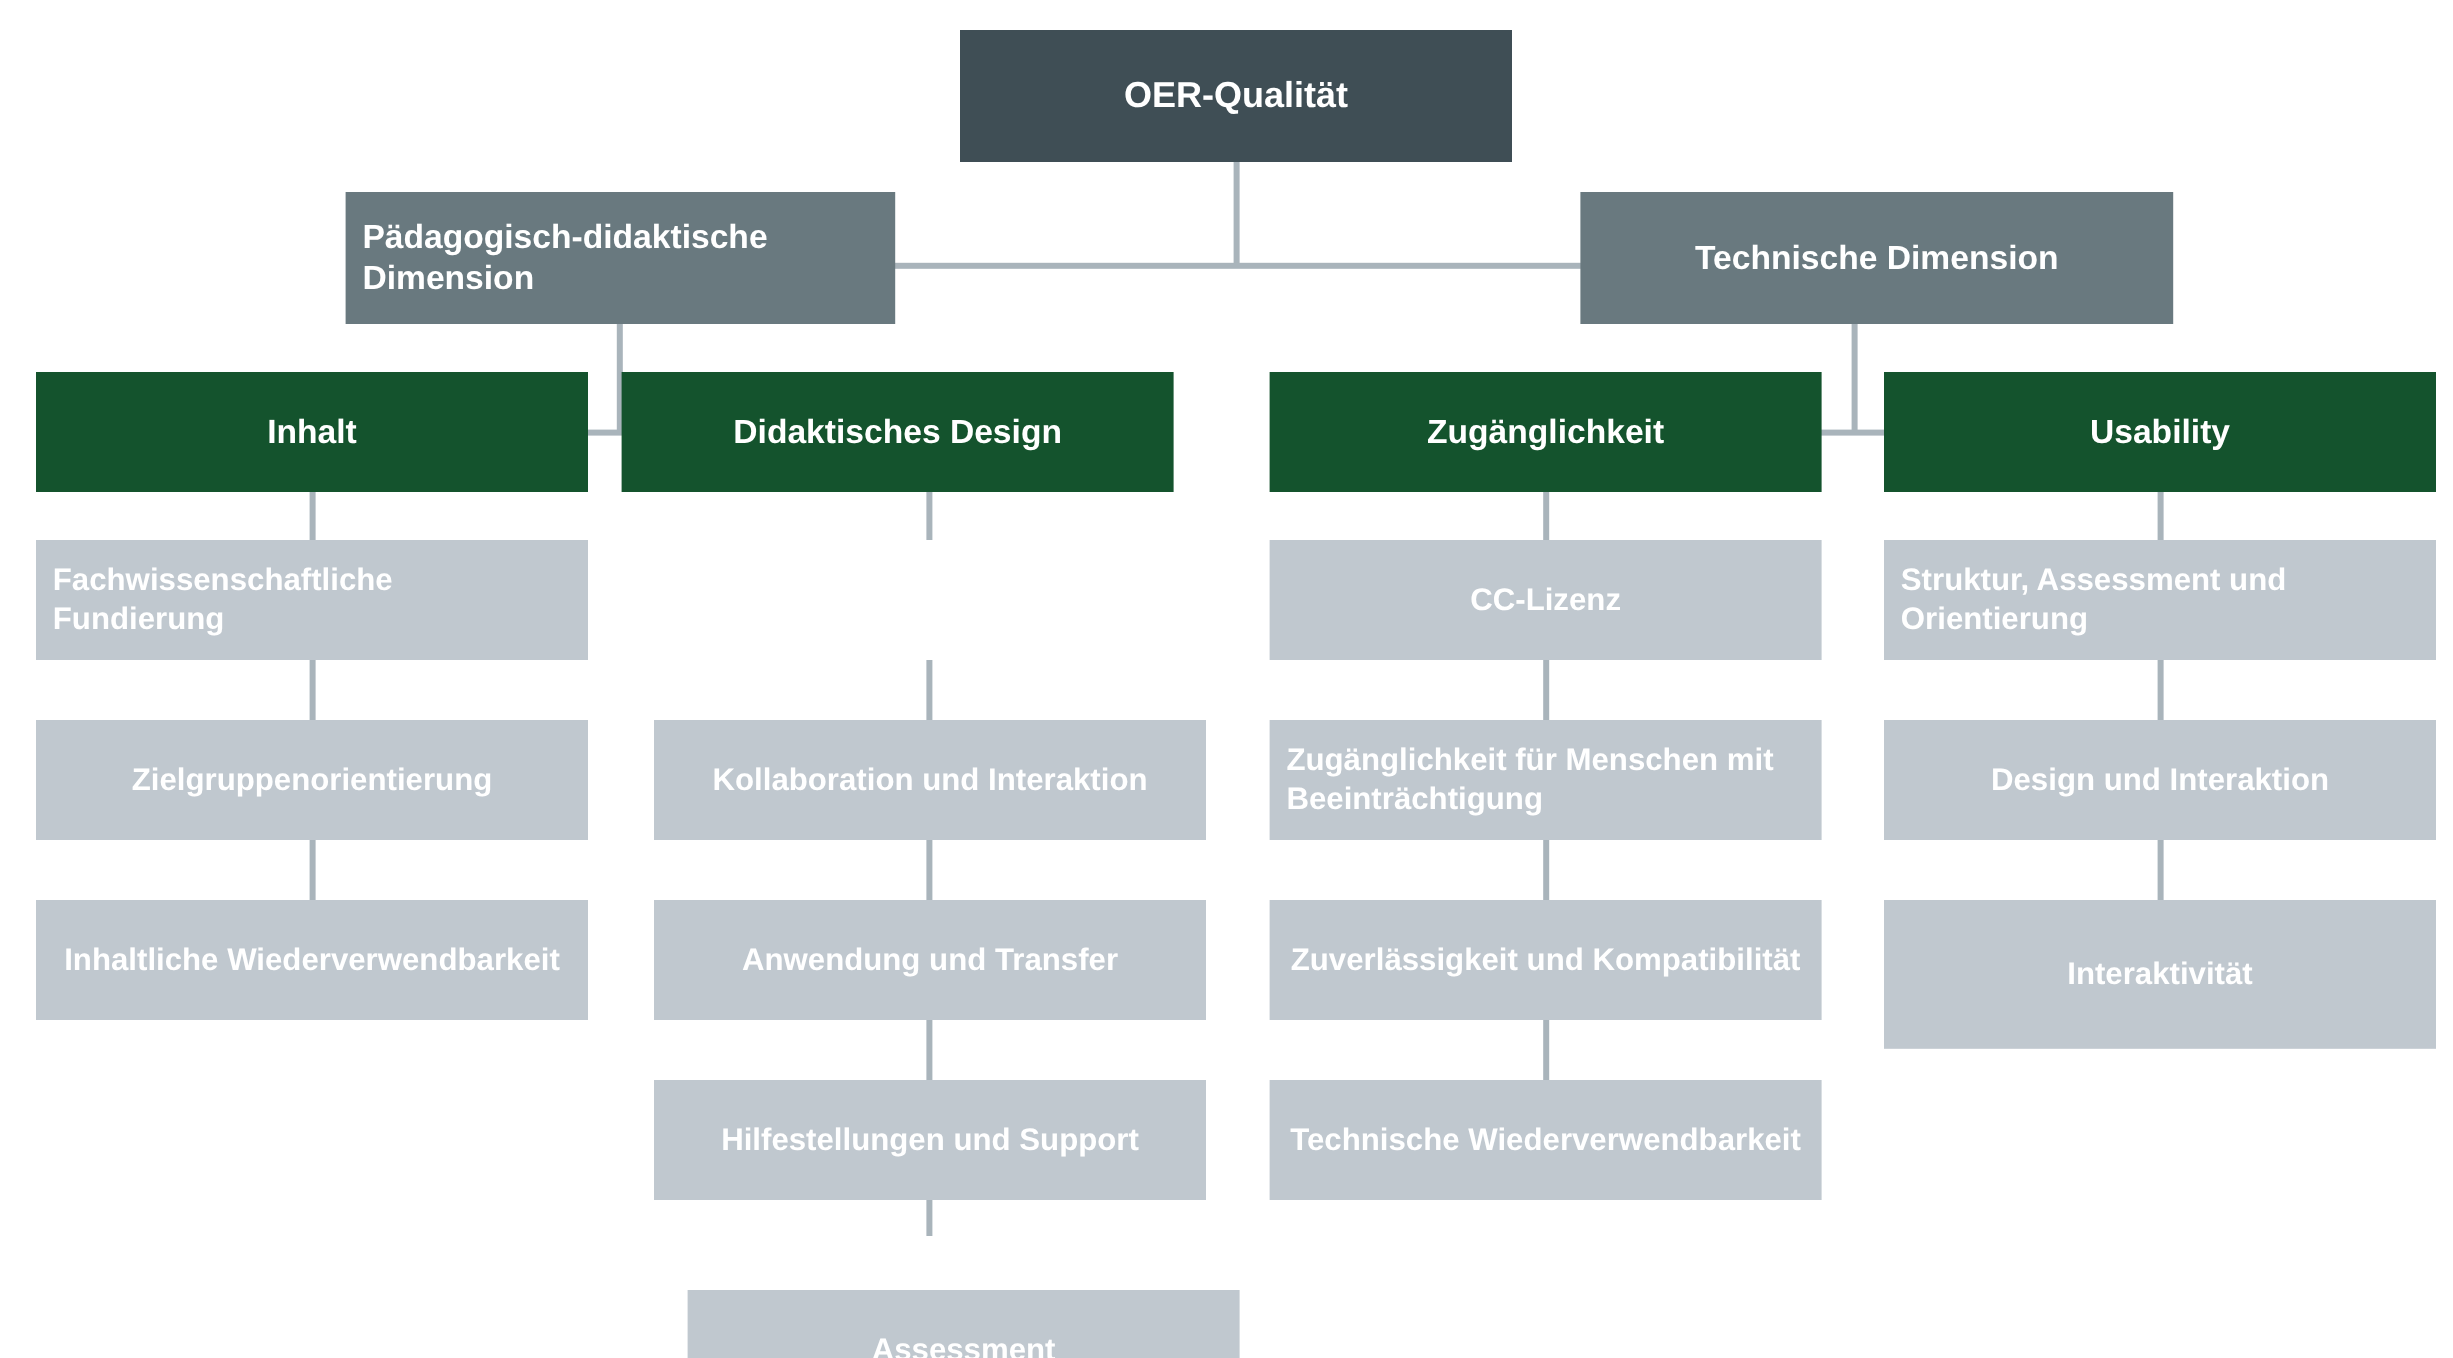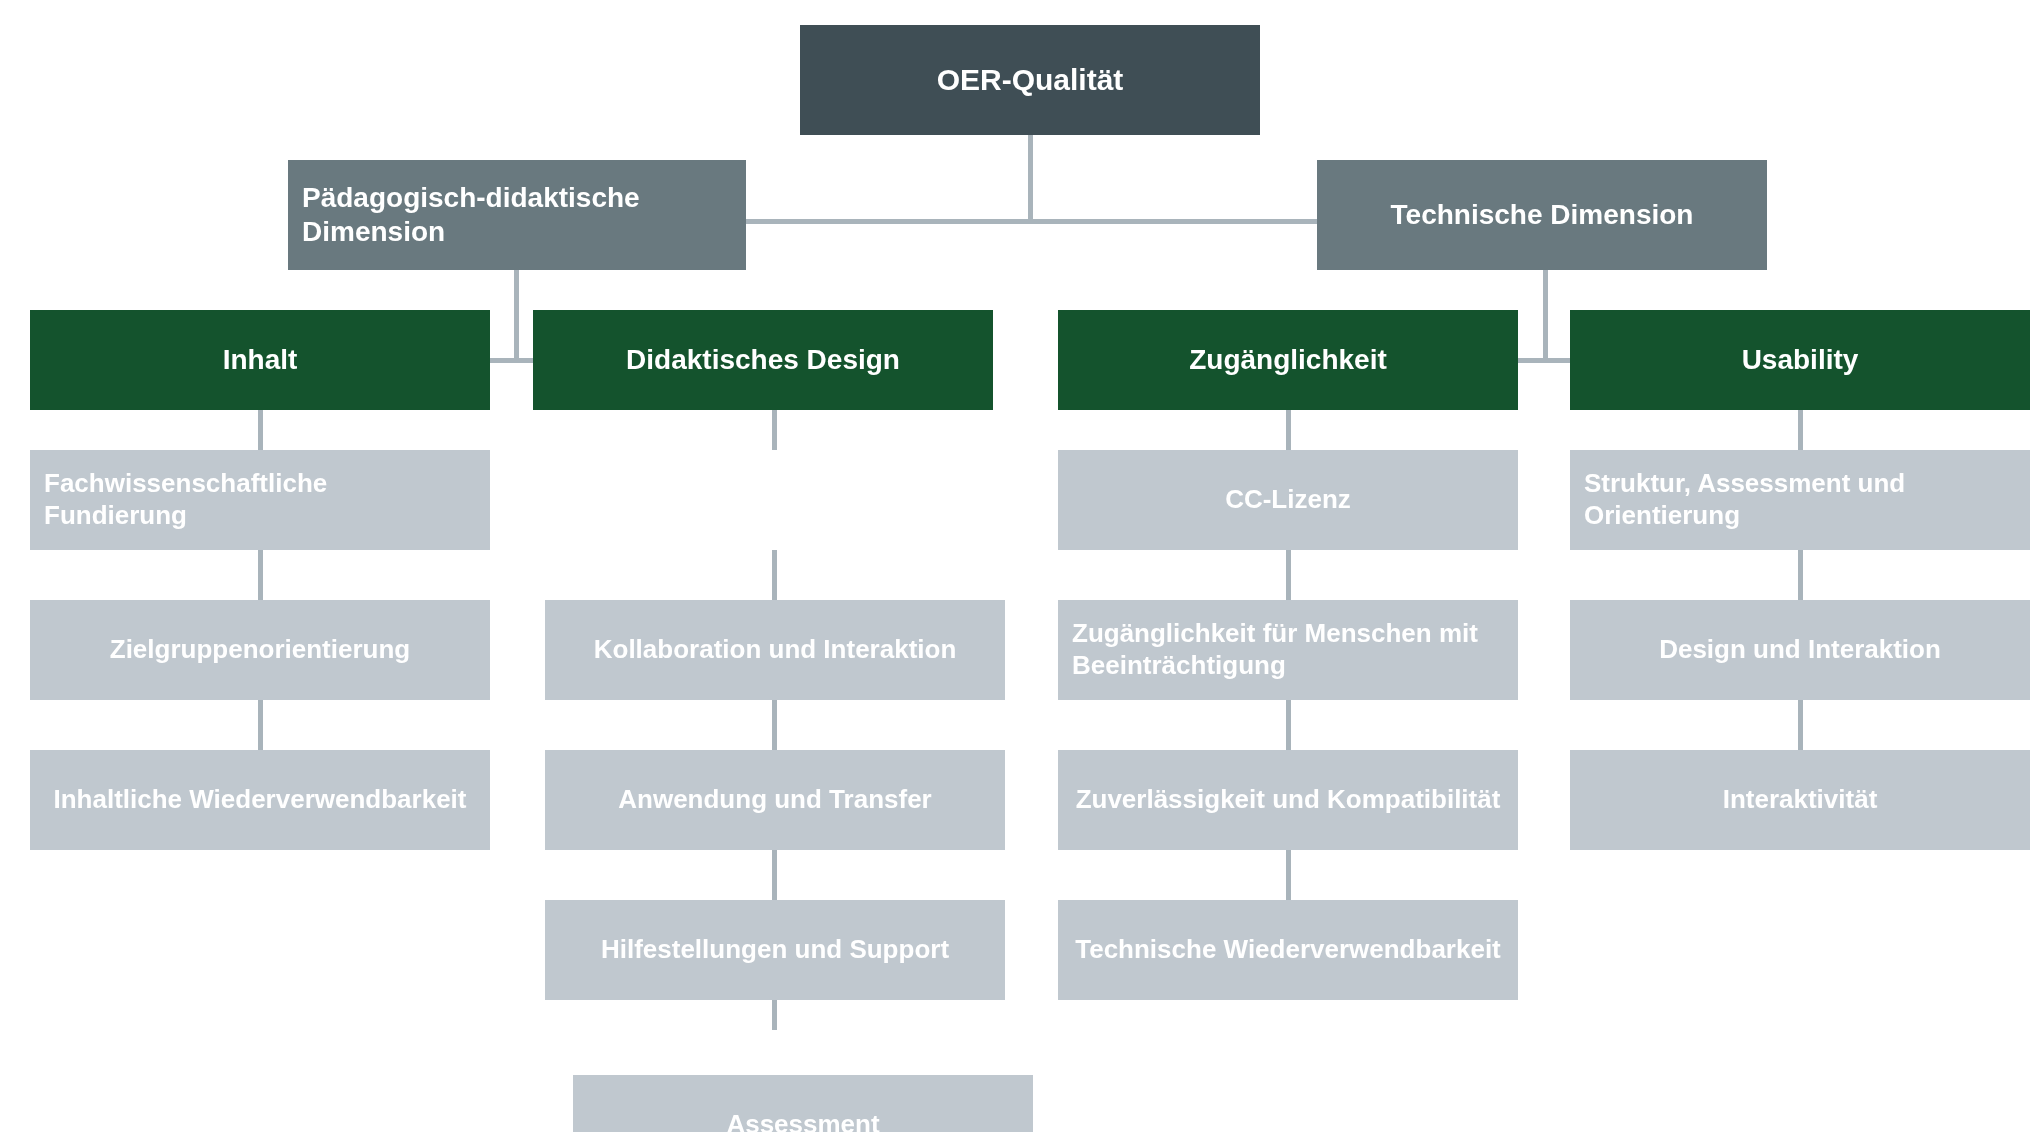--- a/index.html
+++ b/index.html
@@ -70,38 +70,38 @@
   <div class="conn conn-v" style="left:1286px; top:700px; width:5px; height:50px;"></div>
   <div class="conn conn-v" style="left:1286px; top:850px; width:5px; height:50px;"></div>
 
   <div class="conn conn-v" style="left:1798px; top:410px; width:5px; height:40px;"></div>
   <div class="conn conn-v" style="left:1798px; top:550px; width:5px; height:50px;"></div>
   <div class="conn conn-v" style="left:1798px; top:700px; width:5px; height:50px;"></div>
 
   <div class="node lvl-root" style="left:800px; top:25px; width:460px; height:110px;">OER-Qualität</div>
 
   <div class="node lvl-dim" style="left:288px; top:160px; width:458px; height:110px;">Pädagogisch-didaktische Dimension</div>
-  <div class="node lvl-dim" style="left:1317px; top:160px; width:450px; height:110px;">Technische Dimension</div>
+  <div class="node lvl-dim" style="left:1317px; top:160px; width:494px; height:110px;">Technische Dimension</div>
 
   <div class="node lvl-cat" style="left:30px; top:310px; width:460px; height:100px;">Inhalt</div>
-  <div class="node lvl-cat" style="left:533px; top:310px; width:460px; height:100px;">Didaktisches Design</div>
+  <div class="node lvl-cat" style="left:518px; top:310px; width:460px; height:100px;">Didaktisches Design</div>
   <div class="node lvl-cat" style="left:1058px; top:310px; width:460px; height:100px;">Zugänglichkeit</div>
   <div class="node lvl-cat" style="left:1570px; top:310px; width:460px; height:100px;">Usability</div>
 
   <div class="node lvl-leaf" style="left:30px; top:450px; width:460px; height:100px;">Fachwissenschaftliche Fundierung</div>
   <div class="node lvl-leaf" style="left:30px; top:600px; width:460px; height:100px;">Zielgruppenorientierung</div>
   <div class="node lvl-leaf" style="left:30px; top:750px; width:460px; height:100px;">Inhaltliche Wiederverwendbarkeit</div>
 
   <div class="node lvl-leaf" style="left:545px; top:600px; width:460px; height:100px;">Kollaboration und Interaktion</div>
   <div class="node lvl-leaf" style="left:545px; top:750px; width:460px; height:100px;">Anwendung und Transfer</div>
   <div class="node lvl-leaf" style="left:545px; top:900px; width:460px; height:100px;">Hilfestellungen und Support</div>
   <div class="node lvl-leaf" style="left:573px; top:1030px; width:460px; height:100px;margin-top:45px;">Assessment</div>
 
   <div class="node lvl-leaf" style="left:1058px; top:450px; width:460px; height:100px;">CC-Lizenz</div>
   <div class="node lvl-leaf" style="left:1058px; top:600px; width:460px; height:100px;">Zugänglichkeit für Menschen mit Beeinträchtigung</div>
   <div class="node lvl-leaf" style="left:1058px; top:750px; width:460px; height:100px;">Zuverlässigkeit und Kompatibilität</div>
   <div class="node lvl-leaf" style="left:1058px; top:900px; width:460px; height:100px;">Technische Wiederverwendbarkeit</div>
 
   <div class="node lvl-leaf" style="left:1570px; top:450px; width:460px; height:100px;">Struktur, Assessment und Orientierung</div>
   <div class="node lvl-leaf" style="left:1570px; top:600px; width:460px; height:100px;">Design und Interaktion</div>
-  <div class="node lvl-leaf" style="left:1570px; top:750px; width:460px; height:100px;">Interaktivität</div>
+  <div class="node lvl-leaf" style="left:1570px; top:750px; width:460px; height:124px;">Interaktivität</div>
 
 </div>
 
 </body></html>

